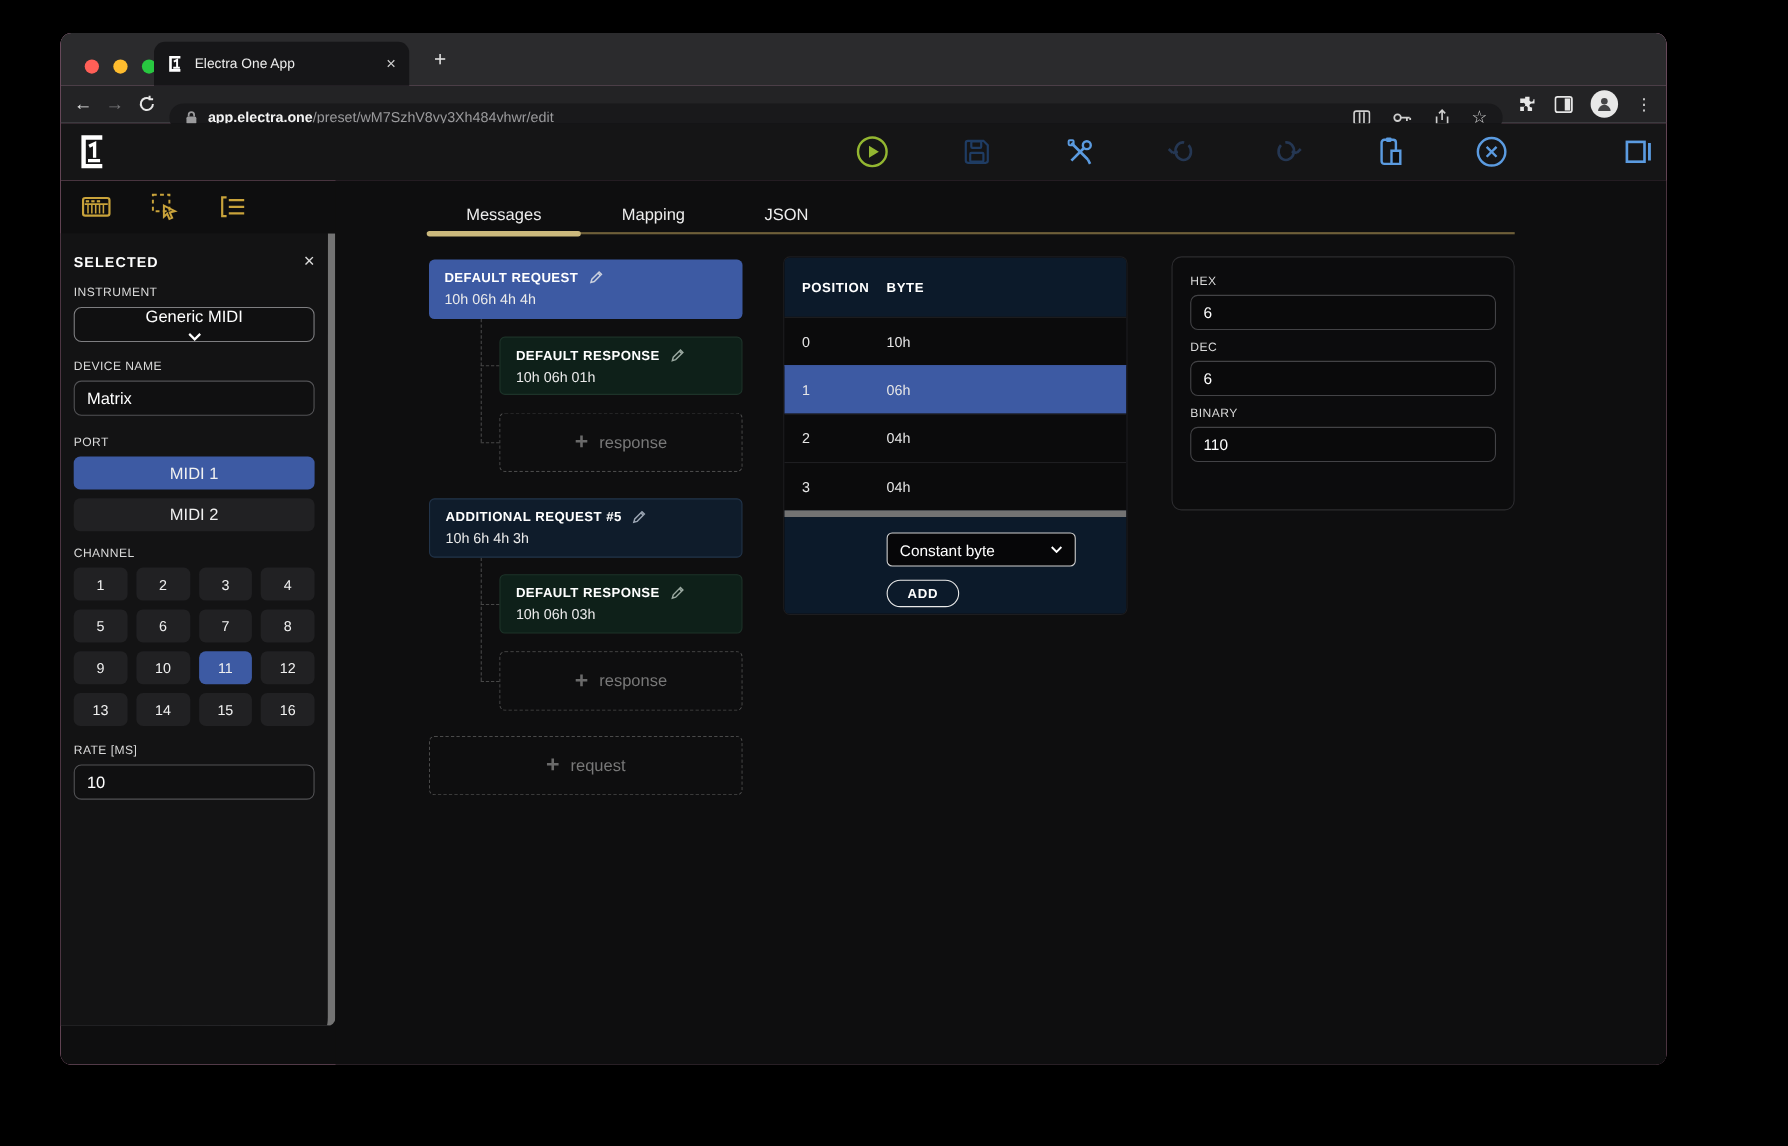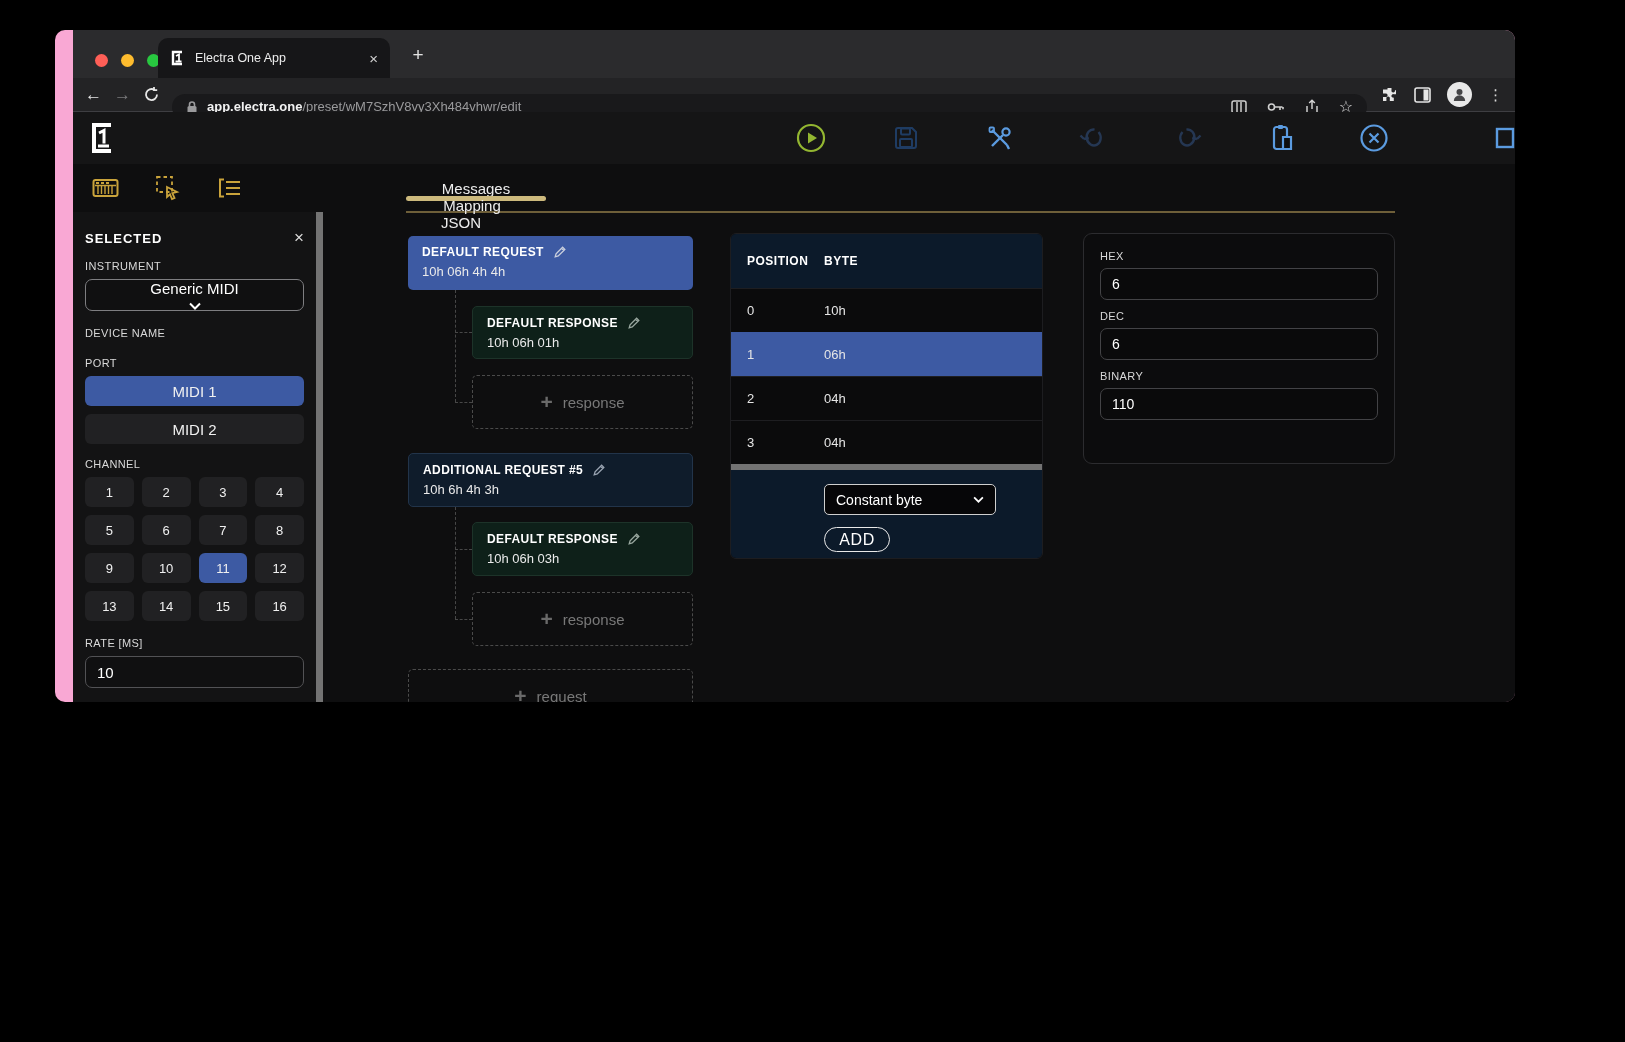--- a/index.html
+++ b/index.html
@@ -1,21 +1,21 @@
 <!DOCTYPE html>
 <html><head>
 <meta charset="utf-8">
 <style>
   * { margin:0; padding:0; box-sizing:border-box; }
   html,body { width:1625px; height:1042px; background:#000; overflow:hidden;
               font-family:"Liberation Sans", sans-serif; color:#eee; }
   svg { display:block; }
 
-  .window { position:absolute; left:55px; top:30px; width:1460px; height:672px;
-            border-radius:10px; overflow:hidden; background:#f9a8d4;padding-left:18px; }
+  .window { position:absolute; left:55px; top:30px; width:1460px; height:938px;
+            border-radius:10px; overflow:hidden; background:#f9a8d4; }
 
   
   .tabstrip { height:48px; background:#2b2b2d; position:relative; }
   .lights { position:absolute; left:22px; top:24px; display:flex; gap:13px; }
   .light { width:13px; height:13px; border-radius:50%; }
   .l-red{background:#ff5f57} .l-yel{background:#febc2e} .l-grn{background:#28c840}
   .tab { position:absolute; left:85px; top:8px; width:232px; height:40px; background:#161618;
          border-radius:10px 10px 0 0; display:flex; align-items:center; padding:0 12px; gap:9px; }
   .tab-title { font-size:12.5px; color:#ececec; flex:1; white-space:nowrap; overflow:hidden; }
   .tab-close { color:#cfcfcf; font-size:15px; cursor:default; }
@@ -66,21 +66,21 @@
   .portbtn.sel { background:#3d5aa3; }
   .changrid { display:grid; grid-template-columns:repeat(4,1fr); gap:8px; }
   .chan { height:30px; border-radius:6px; background:#212123; display:flex; align-items:center;
           justify-content:center; font-size:13px; color:#f0f0f0; cursor:pointer; }
   .chan.sel { background:#3d5aa3; }
 
   .main { flex:1; position:relative; background:#0e0e0f; }
 
   
   .tabsbar { position:absolute; left:83px; top:16px; width:989px; height:33px;
-             border-bottom:2px solid #6e5f39; display:flex;flex-direction:column; }
+             border-bottom:2px solid #6e5f39; display:flex; }
   .tabitem { height:100%; display:flex; align-items:center; justify-content:center;
              font-size:15px; color:#ededed; position:relative; cursor:pointer; }
   .tw1{width:140px} .tw2{width:132px} .tw3{width:110px}
   .tabitem.active::after { content:''; position:absolute; left:0; right:0; bottom:-4px; height:5px;
                            background:#ccb97d; border-radius:3px; }
 
   
   .tree { position:absolute; left:85px; top:72px; width:285px; height:560px; }
   .card { position:absolute; width:285px; height:54px; border-radius:5px; padding:9px 14px; }
   .card .ttl { font-size:12px; font-weight:bold; letter-spacing:.4px; color:#fff;
@@ -105,21 +105,21 @@
   .bp-row { height:44px; display:flex; align-items:center; padding:0 16px;
             border-top:1px solid #1e1e21; font-size:13px; color:#e6e6e6; cursor:pointer; }
   .bp-row span:first-child { width:77px; }
   .bp-row.sel { background:#3d5aa3; border-top-color:#3d5aa3; }
   .bp-foot { background:#0c1a2a; height:94px; position:relative; border-top:6px solid #737373; }
   .bp-select { position:absolute; left:93px; top:14px; width:172px; height:31px; background:#060608;
                border:1px solid #cfcfcf; border-radius:5px; display:flex; align-items:center;
                justify-content:space-between; padding:0 11px; font-size:14px; color:#fff; cursor:pointer; }
   .bp-add { position:absolute; left:93px; top:57px; width:66px; height:25px; border:1px solid #e9e9e9;
             border-radius:13px; display:flex; align-items:center; justify-content:center;
-            font-size:16px; font-weight:normal; letter-spacing:.6px; color:#fff; cursor:pointer; }
+            font-size:12px; font-weight:bold; letter-spacing:.6px; color:#fff; cursor:pointer; }
 
   
   .editor { position:absolute; left:760px; top:69px; width:312px; height:231px;
             border:1px solid #2c2c2f; border-radius:9px; background:#0c0c0d; padding:6px 16px 0; }
   .editor .flabel { margin:10px 0 6px; }
   .editor .tinput { height:32px; border-color:#434346; background:#0a0a0b; font-size:14px; }
 </style>
 </head>
 <body>
 
@@ -309,20 +309,21 @@
         <div class="selectbox">
           <span>Generic MIDI</span>
           <span>
               <svg width="12" height="8" viewBox="0 0 12 8">
                 <path d="M1 1.5 L6 6.5 L11 1.5" fill="none" stroke="#fff" stroke-width="2"></path>
               </svg>
             </span>
         </div>
 
         <div class="flabel" style="margin-top:16px">DEVICE NAME</div>
+        <input class="tinput" value="Matrix" style="">
 
         <div class="flabel" style="margin-top:18px">PORT</div>
         <div class="portbtn sel">MIDI 1</div>
         <div class="portbtn">MIDI 2</div>
 
         <div class="flabel" style="margin-top:14px">CHANNEL</div>
         <div class="changrid">
           <div class="chan">1</div>
           <div class="chan">2</div>
           <div class="chan">3</div>

